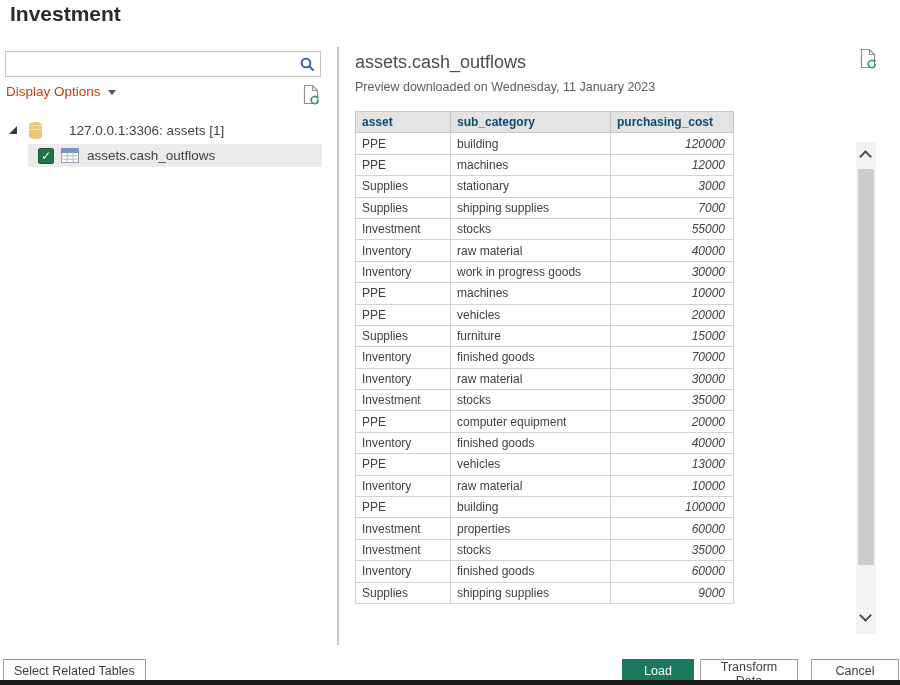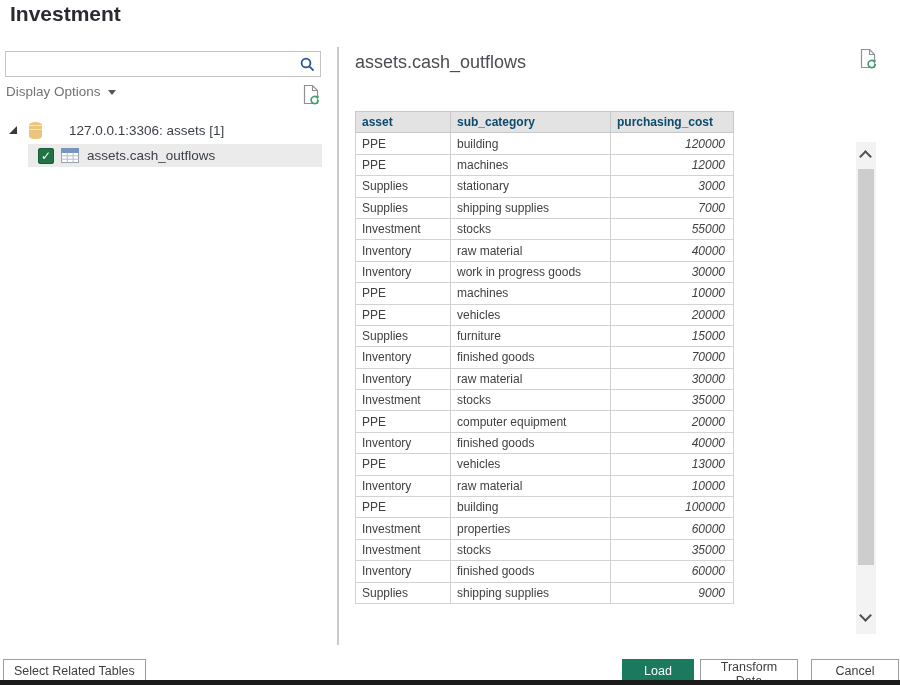--- a/index.html
+++ b/index.html
@@ -28,21 +28,21 @@
     display: flex; align-items: center;
   }
   .search-box input {
     flex: 1; height: 100%; border: none; outline: none;
     font-family: inherit; font-size: 13px; padding: 0 6px; color: #333;
     background: transparent;
   }
   .search-icon-wrap { width: 26px; display: flex; justify-content: center; align-items: center; cursor: pointer; }
   .display-options {
     position: absolute; left: 6px; top: 84px;
-    font-size: 13.5px; color: #737373; cursor: pointer;
+    font-size: 13.5px; color: #c2410c; cursor: pointer;
     display: flex; align-items: center; gap: 7px;
   }
   .caret-down {
     width: 0; height: 0; margin-top: 2px;
     border-left: 4px solid transparent; border-right: 4px solid transparent;
     border-top: 5px solid #55555c;
   }
   .refresh-file { display: inline-block; }
   .refresh-left { position: absolute; left: 302px; top: 84px; cursor: pointer; }
   .refresh-right { position: absolute; left: 859px; top: 48px; cursor: pointer; }
@@ -189,20 +189,21 @@
         <line x1="0.5" y1="7.8" x2="17.5" y2="7.8" stroke="#b6bcc6"></line>
         <line x1="0.5" y1="11.2" x2="17.5" y2="11.2" stroke="#b6bcc6"></line>
       </svg>
     </span>
     <span class="tree-table-label">assets.cash_outflows</span>
   </div>
 
   <div class="pane-divider"></div>
 
   <div class="preview-title">assets.cash_outflows</div>
+  <div class="preview-subtitle">Preview downloaded on Wednesday, 11 January 2023</div>
 
   <span class="refresh-file refresh-right">
     <svg width="19" height="21" viewBox="0 0 19 21">
       <path d="M2.5 1.5 h8 l5 5 v13 h-13 z" fill="#fff" stroke="#909090" stroke-width="1.2"></path>
       <path d="M10.5 1.5 v5 h5" fill="none" stroke="#909090" stroke-width="1.2"></path>
       <path d="M15.2 13.4 a3.6 3.6 0 1 0 1.1 2.6" fill="none" stroke="#3f9e6e" stroke-width="1.6"></path>
       <path d="M16.8 11.6 l-0.3 2.6 -2.5 -0.8 z" fill="#3f9e6e"></path>
     </svg>
   </span>
 

